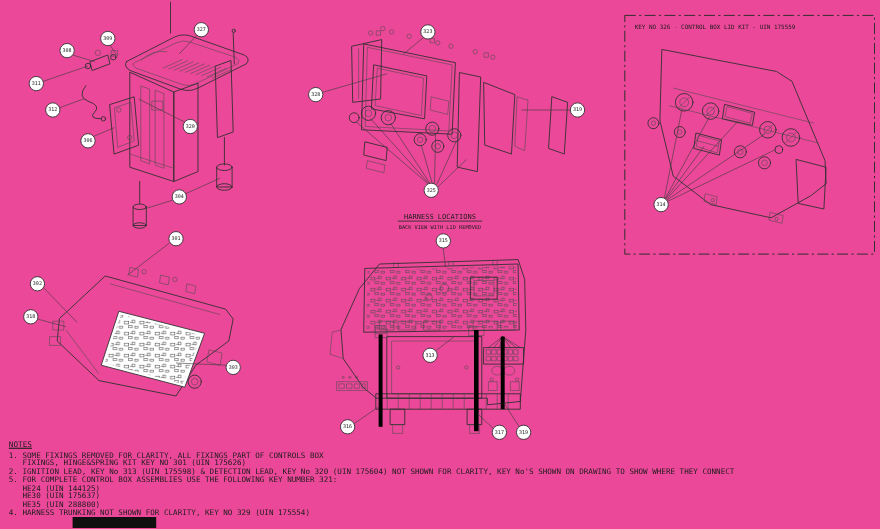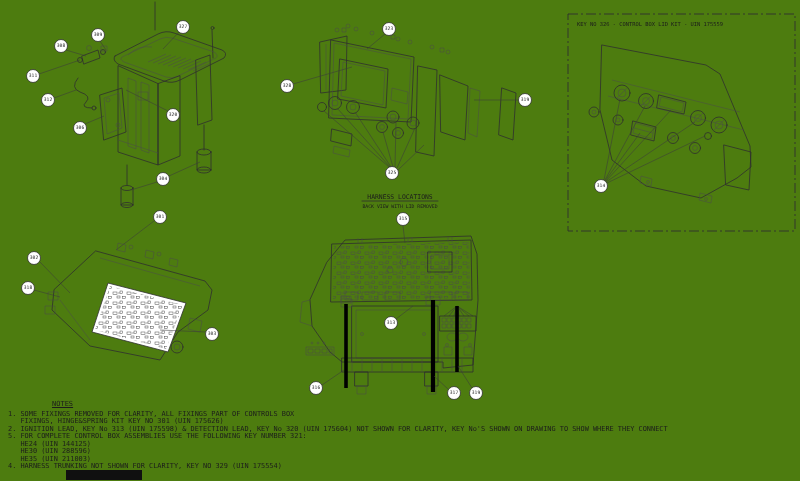--- a/index.html
+++ b/index.html
@@ -1,37 +1,37 @@
 <!DOCTYPE html>
 <html><head>
 <meta charset="utf-8">
 <style>
   html,body { margin:0; padding:0; background:#fff; }
   #page {
-    position:relative; width:800px; height:481px; background:#4d7c0f;
+    position:relative; width:800px; height:481px; background:#ec4899;
     overflow:hidden; font-family:"DejaVu Sans Mono", monospace;
   }
   svg { position:absolute; left:0; top:0; }
   .ln    { fill:none; stroke:#2f2f2f; stroke-width:0.8; stroke-linejoin:round; stroke-linecap:round; }
   .lt    { fill:none; stroke:#4a4a4a; stroke-width:0.5; stroke-linejoin:round; }
   .fillw { fill:#ffffff; stroke:#2f2f2f; stroke-width:0.8; stroke-linejoin:round; }
   .thick { fill:none; stroke:#000000; stroke-width:3.6; }
   .thick2{ fill:none; stroke:#000000; stroke-width:4.2; }
   .leader{ fill:none; stroke:#3a3a3a; stroke-width:0.55; }
   .callout circle { fill:#ffffff; stroke:#2f2f2f; stroke-width:0.8; }
   .callout text   { font-family:"DejaVu Sans Mono",monospace; font-size:4.6px; fill:#1c1c1c;
                     text-anchor:middle; dominant-baseline:middle; }
   .dashbox { fill:none; stroke:#2f2f2f; stroke-width:0.9; stroke-dasharray:10 3 2 3; }
   .boxtitle { font-family:"DejaVu Sans Mono",monospace; font-size:5.4px; fill:#1c1c1c; }
   .htitle   { font-family:"DejaVu Sans Mono",monospace; font-size:6.4px; fill:#1c1c1c; text-anchor:middle; }
   .hsub     { font-family:"DejaVu Sans Mono",monospace; font-size:4.8px; fill:#1c1c1c; text-anchor:middle; }
   .comp { fill:none; stroke:#4a4a4a; stroke-width:0.5; }
   .notes { position:absolute; left:8px; top:400px; width:784px; }
   .notes-heading { font:7px/8px "DejaVu Sans Mono",monospace; color:#1c1c1c;
-                   text-decoration:underline; margin-bottom:3px;margin-left:44px; }
+                   text-decoration:underline; margin-bottom:3px; }
   .note-line { white-space:pre; font:6.9px/7.45px "DejaVu Sans Mono",monospace;
                color:#1c1c1c; letter-spacing:0px; }
   .footer-box { position:absolute; left:66px; top:470px; width:76px; height:10px; background:#101010; }
 </style>
 </head>
 <body>
 
 <div id="page">
 
 <svg width="800" height="481" viewBox="0 0 800 481">
@@ -438,19 +438,19 @@
   </g>
 </svg>
 
   <div class="notes">
     <div class="notes-heading">NOTES</div>
     <div class="note-line">1. SOME FIXINGS REMOVED FOR CLARITY, ALL FIXINGS PART OF CONTROLS BOX</div>
     <div class="note-line">   FIXINGS, HINGE&amp;SPRING KIT KEY NO 301 (UIN 175626)</div>
     <div class="note-line">2. IGNITION LEAD, KEY No 313 (UIN 175598) &amp; DETECTION LEAD, KEY No 320 (UIN 175604) NOT SHOWN FOR CLARITY, KEY No'S SHOWN ON DRAWING TO SHOW WHERE THEY CONNECT</div>
     <div class="note-line">5. FOR COMPLETE CONTROL BOX ASSEMBLIES USE THE FOLLOWING KEY NUMBER 321:</div>
     <div class="note-line">   HE24 (UIN 144125)</div>
-    <div class="note-line">   HE30 (UIN 288596)</div>
-    <div class="note-line">   HE35 (UIN 211003)</div>
+    <div class="note-line">   HE30 (UIN 175637)</div>
+    <div class="note-line">   HE35 (UIN 288800)</div>
     <div class="note-line">4. HARNESS TRUNKING NOT SHOWN FOR CLARITY, KEY NO 329 (UIN 175554)</div>
   </div>
 
   <div class="footer-box"></div>
 </div>
 
 </body></html>

